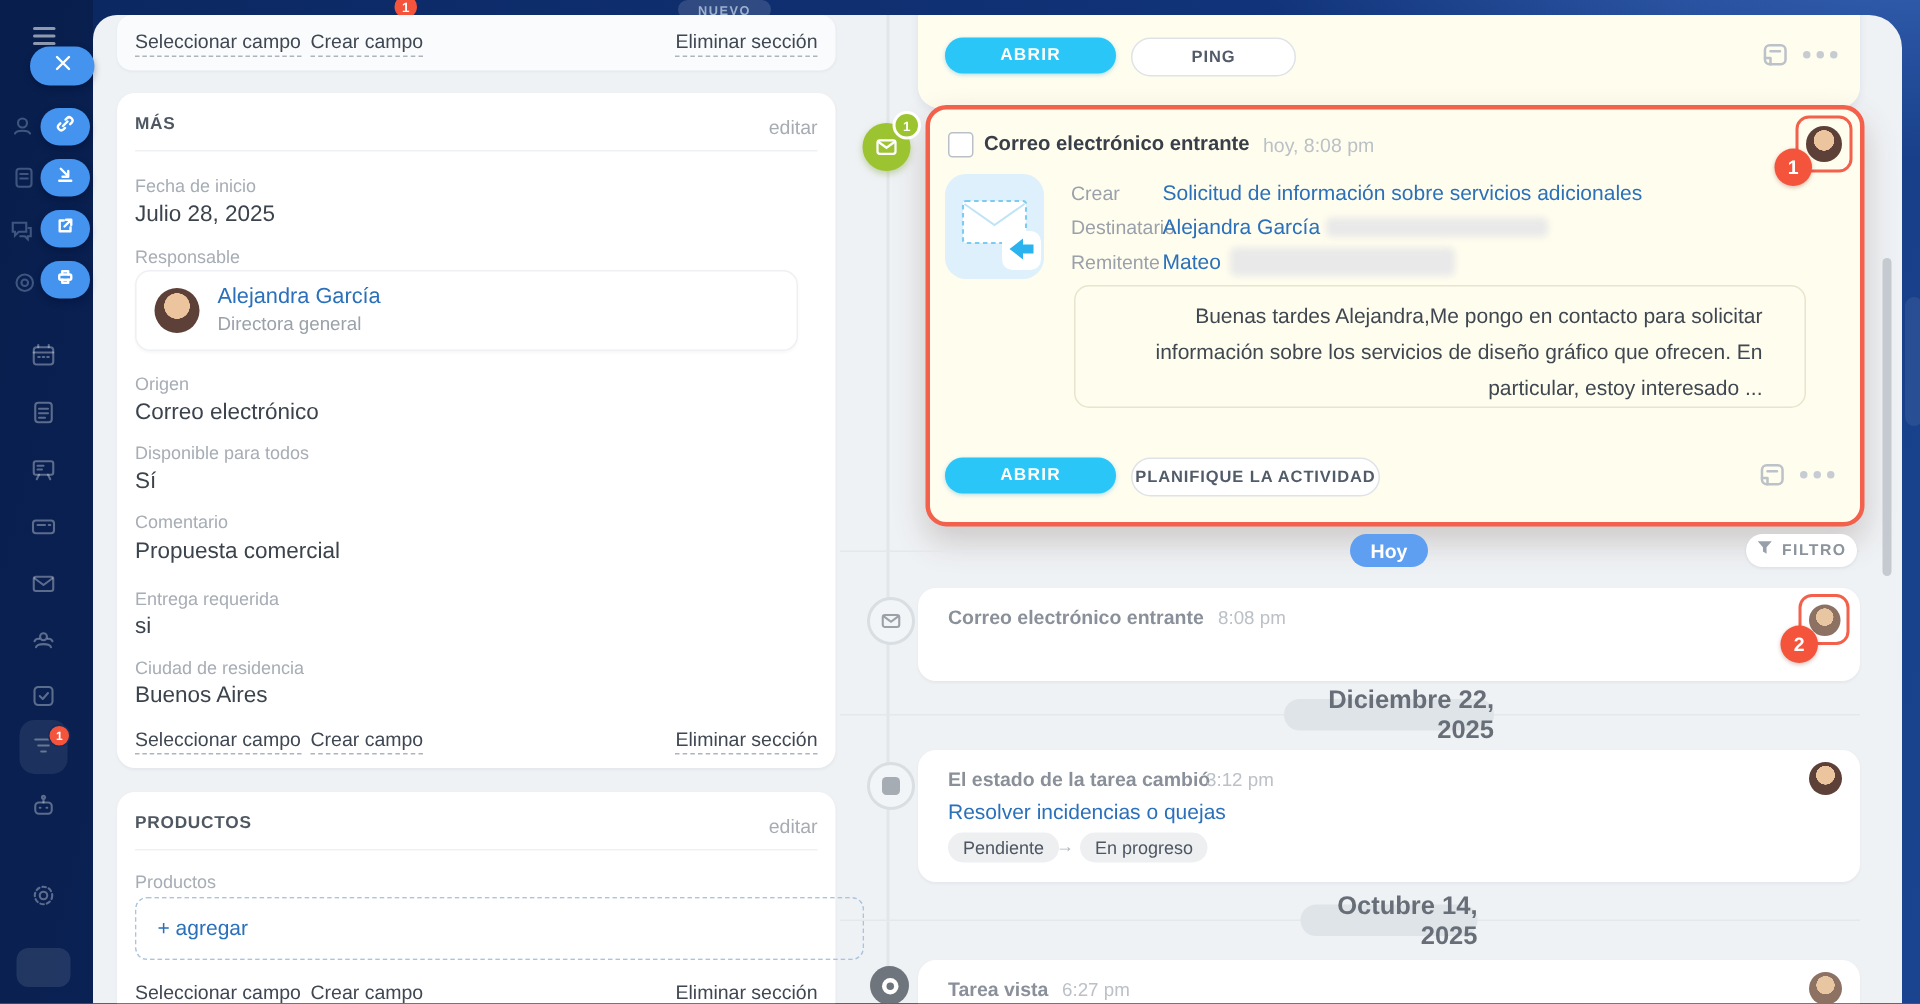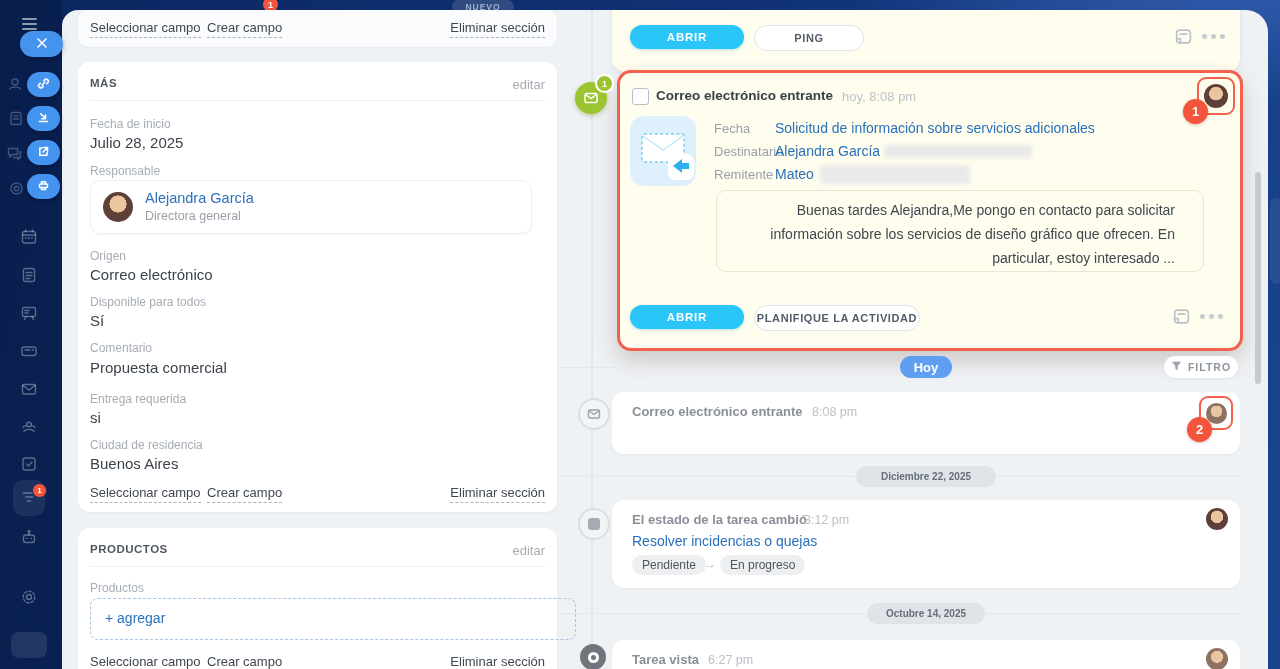--- a/index.html
+++ b/index.html
@@ -51,21 +51,21 @@
   .msgbox{border:1px solid #e9e4cf;border-radius:10px;}
   .msgtext{font-size:14px;color:#3f4750;line-height:24px;}
   .checkbox{width:15px;height:15px;border:1.5px solid #b9c0c8;border-radius:3px;background:#fff;}
   .node{border-radius:50%;background:#f2f5f7;border:2px solid #d9dee2;display:flex;align-items:center;justify-content:center;}
   .node svg{stroke:#9aa1a8;fill:none;stroke-width:1.4;}
   .greennode{border-radius:50%;background:#9cc430;display:flex;align-items:center;justify-content:center;box-shadow:0 2px 5px rgba(100,140,20,.35);}
   .greennode svg{stroke:#fff;fill:none;stroke-width:1.5;}
   .tl-title{font-size:13px;font-weight:bold;color:#8a9099;}
   .tl-time{font-size:12.5px;color:#bcc1c7;}
   .tl-text{font-size:13.5px;color:#525c66;}
-  .datepill{background:#dfe4e8;border-radius:11px;color:#676e78;font-size:10px;font-weight:bold;display:flex;align-items:center;justify-content:center;}
+  .datepill{background:#dfe4e8;border-radius:11px;color:#676e78;font-size:17px;font-weight:bold;display:flex;align-items:center;justify-content:center;text-align:right;}
   .chip{background:#edeff1;border-radius:10px;color:#4d5662;font-size:12px;height:20px;padding:0 10px;display:inline-flex;align-items:center;}
   .hline{height:1px;background:#e4e8eb;}
   .filtro{background:#fff;border-radius:12px;box-shadow:0 1px 2px rgba(30,40,60,.08);display:flex;align-items:center;justify-content:center;gap:6px;color:#8b939c;font-size:10.5px;font-weight:bold;letter-spacing:1px;}
   .noteicon svg{stroke:#bcc2c9;fill:none;stroke-width:1.6;stroke-linecap:round;stroke-linejoin:round;}
   .scrollthumb{width:6px;border-radius:3px;background:#c5cad0;}
   .respbox{border:1px solid #eef0f3;border-radius:10px;background:#fff;box-shadow:0 1px 2px rgba(30,40,60,.04);}
   .dashbox{border:1px dashed #a9c4de;border-radius:8px;}
   .eyenode{border-radius:50%;background:#6f757c;display:flex;align-items:center;justify-content:center;}
   .eyenode .ring{width:11px;height:11px;border-radius:50%;background:#fff;display:flex;align-items:center;justify-content:center;}
   .eyenode .pupil{width:5px;height:5px;border-radius:50%;background:#6f757c;}
@@ -256,21 +256,21 @@
 
       <div class="abs" style="left:10px;top:43px;width:66px;height:70px;border-radius:14px;background:#ddf0fc;">
         <svg width="66" height="70" viewBox="0 0 66 70">
           <rect x="12" y="18" width="42" height="28" rx="2" fill="#fff" stroke="#7ecbf2" stroke-width="1.4" stroke-dasharray="3 2.4"></rect>
           <path d="M13 20l20 14 20-14" fill="none" stroke="#bfe4f7" stroke-width="1.4"></path>
           <rect x="38" y="38" width="26" height="26" rx="7" fill="#fff"></rect>
           <path d="M52 43v4h7v6h-7v4l-9-7z" fill="#2bb3ef"></path>
         </svg>
       </div>
 
-      <span class="abs hl-label" style="left:94px;top:48px;">Fecha</span>
+      <span class="abs hl-label" style="left:94px;top:48px;">Crear</span>
       <span class="abs hl-value" style="left:155px;top:47px;">Solicitud de información sobre servicios adicionales</span>
       <span class="abs hl-label" style="left:94px;top:71px;">Destinatario</span>
       <span class="abs hl-value" style="left:155px;top:70px;">Alejandra García</span>
       <div class="abs blob" style="left:264px;top:72px;width:148px;height:13px;"></div>
       <span class="abs hl-label" style="left:94px;top:94px;">Remitente</span>
       <span class="abs hl-value" style="left:155px;top:93px;">Mateo</span>
       <div class="abs blob" style="left:200px;top:92px;width:150px;height:19px;"></div>
 
       <div class="abs msgbox" style="left:96px;top:117px;width:486px;height:80px;">
         <div class="msgtext" style="margin:7px 28px;text-align:right;">Buenas tardes Alejandra,Me pongo en contacto para solicitar información sobre los servicios de diseño gráfico que ofrecen. En particular, estoy interesado ...</div>

